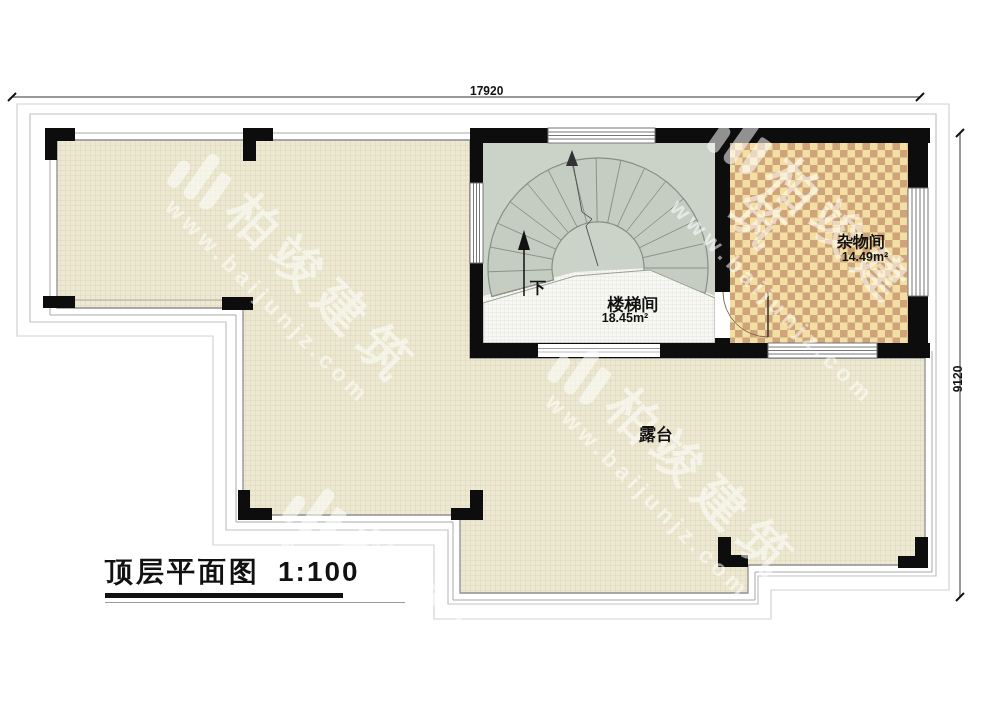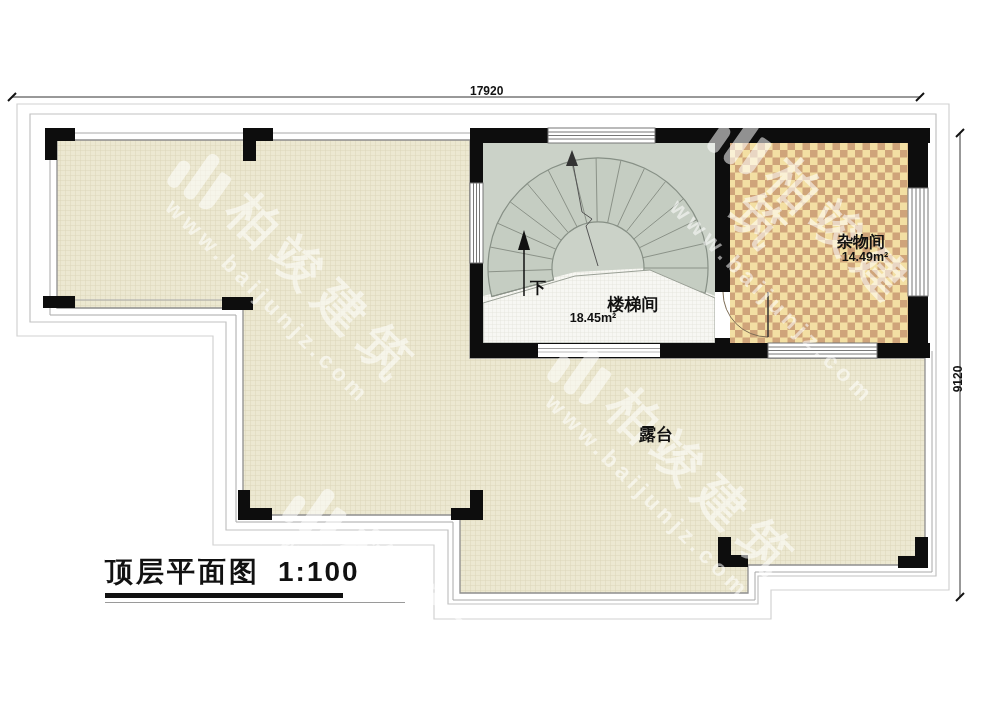--- a/index.html
+++ b/index.html
@@ -206,21 +206,21 @@
         <span class="wm-bar b3"></span>
       </span>
     <span class="wm-body"><span class="wm-text">柏竣建筑</span>
       <div class="wm-url">www.baijunjz.com</div></span>
   </div>
 
   <div class="lbl dim" id="dim-top" style="left:470px;top:84px;">17920</div>
   <div class="lbl dim" id="dim-right" style="left:934px;top:372px;">9120</div>
 
   <div class="lbl room-name" style="left:560px;top:293px;width:90px;">楼梯间</div>
-  <div class="lbl room-area" style="left:548px;top:311px;width:90px;">18.45m²</div>
+  <div class="lbl room-area" style="left:580px;top:311px;width:90px;">18.45m²</div>
   <div class="lbl" id="down-label" style="left:530px;top:278px;">下</div>
   <div class="lbl room-name" style="left:788px;top:232px;width:90px;font-size:16px;">杂物间</div>
   <div class="lbl room-area" style="left:788px;top:250px;width:90px;padding-left:32px;">14.49m²</div>
   <div class="lbl room-name" style="left:555px;top:423px;width:90px;text-align:right;">露台</div>
 
   <div id="title-row">
     <span>顶层平面图</span><span id="title-scale">1:100</span>
   </div>
   <div id="title-rule-thick"></div>
   <div id="title-rule-thin"></div>

